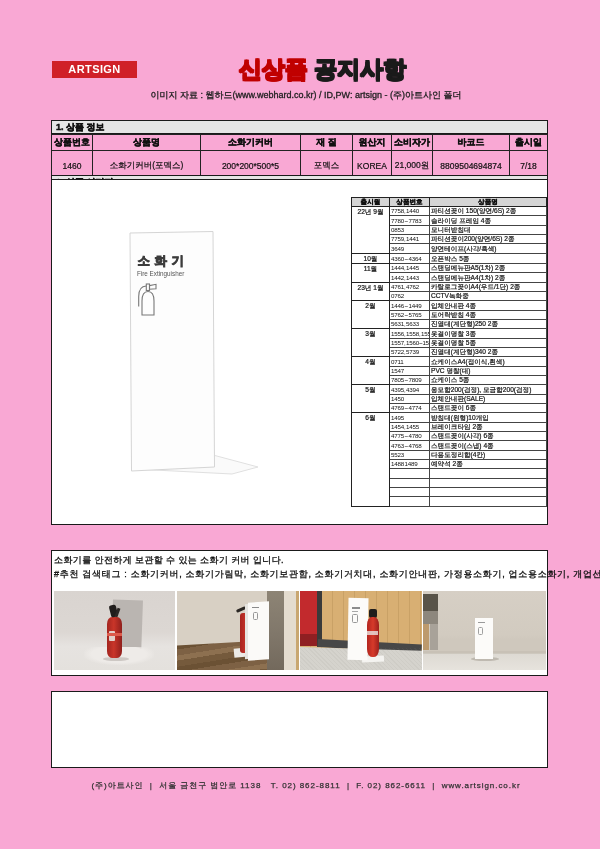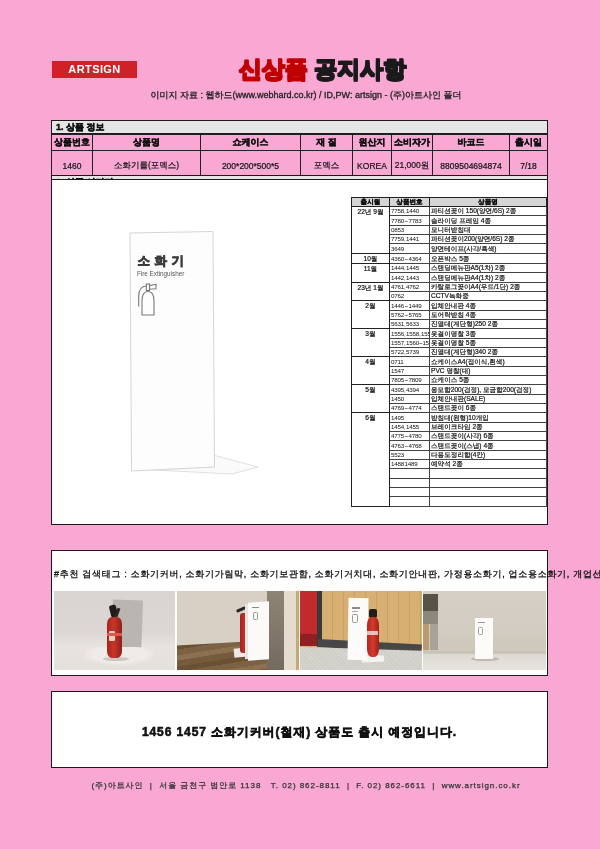--- a/index.html
+++ b/index.html
@@ -42,30 +42,30 @@
         <col style="width:52px">
         <col style="width:39px">
         <col style="width:41px">
         <col style="width:77px">
         <col>
       </colgroup>
 <tbody>
         <tr style="height:16px;font-weight:bold;font-size:9px;-webkit-text-stroke:0.4px #111;">
 <td class="c1">상품번호</td>
           <td class="c1">상품명</td>
-          <td class="c1">쇼케이스</td>
+          <td class="c1">소화기커버</td>
           <td class="c1">재 질</td>
           <td class="c1">원산지</td>
           <td class="c1">소비자가</td>
           <td class="c1">바코드</td>
           <td class="c1">출시일</td>
         </tr>
 <tr style="height:30px;-webkit-text-stroke:0.2px #111;">
 <td class="c1">1460</td>
-          <td class="c1">소화기를(포멕스)</td>
+          <td class="c1">소화기커버(포멕스)</td>
           <td class="c1">200*200*500*5</td>
           <td class="c1">포멕스</td>
           <td class="c1">KOREA</td>
           <td class="c1">21,000원</td>
           <td class="c1">8809504694874</td>
           <td class="c1">7/18</td>
         </tr>
 </tbody>
     </table>
 
@@ -248,20 +248,21 @@
 <tr>
           <td class="no"></td>
           <td class="nm"></td>
         </tr>
 </tbody>
     </table>
 
 
 <div class="abs" style="left:51px;top:550px;width:497px;height:126px;border:1px solid #1a1a1a;box-sizing:border-box;background:#fff;"></div>
 
+<div class="abs" style="left:54px;top:553.5px;font-size:9px;color:#111;letter-spacing:0.4px;-webkit-text-stroke:0.3px #111;white-space:nowrap;">소화기를 안전하게 보관할 수 있는 소화기 커버 입니다.</div>
 
 <div class="abs" style="left:54px;top:567.5px;font-size:9px;color:#111;letter-spacing:0.7px;-webkit-text-stroke:0.3px #111;white-space:nowrap;">#추천 검색태그 : 소화기커버, 소화기가림막, 소화기보관함, 소화기거치대, 소화기안내판, 가정용소화기, 업소용소화기, 개업선물</div>
 
 <div class="abs" id="p1" style="left:54px;top:591px;width:121px;height:79px;overflow:hidden;background:linear-gradient(#d9d4d0 0%,#dcd7d3 52%,#e6e3e0 70%,#e4e1dd 100%);">
 
 <div class="abs" style="left:58px;top:9px;width:30px;height:57px;background:#bab5b1;transform:rotate(2deg);"></div>
 
 <div class="abs" style="left:30px;top:56px;width:70px;height:18px;background:radial-gradient(ellipse at 50% 40%,#eeebe8 0 55%,rgba(238,235,232,0) 75%);"></div>
 
 <div class="abs" style="left:49px;top:66px;width:26px;height:4px;background:rgba(130,120,112,.30);border-radius:50%;"></div>
@@ -352,17 +353,16 @@
 <div class="abs" style="left:52px;top:27px;width:18px;height:41px;background:#fcfbf9;"></div>
 
 <div class="abs" style="left:55px;top:31px;width:7px;height:1.4px;background:#9a9a9a;"></div>
 
 <div class="abs" style="left:54.5px;top:35.5px;width:3.5px;height:6px;border:0.6px solid #a0a0a0;border-radius:1.5px;"></div>
 </div>
 
 
 <div class="abs" style="left:51px;top:690.5px;width:497px;height:77.5px;border:1px solid #1a1a1a;box-sizing:border-box;background:#fff;"></div>
 
-<div class="abs" style="left:51px;top:724px;width:497px;text-align:center;font-size:12px;font-weight:bold;color:#111;letter-spacing:0.9px;-webkit-text-stroke:0.6px #111;white-space:nowrap;">1456 1457 소화기커버(철재) 상품도 출시 예정입니다.</div>
 
 <div class="abs" style="left:0;top:779.5px;width:612px;text-align:center;font-size:8px;color:#333;letter-spacing:0.95px;-webkit-text-stroke:0.25px #333;white-space:nowrap;">(주)아트사인&nbsp;&nbsp;|&nbsp;&nbsp;서울 금천구 범안로 1138&nbsp;&nbsp;&nbsp;T. 02) 862-8811&nbsp;&nbsp;|&nbsp;&nbsp;F. 02) 862-6611&nbsp;&nbsp;|&nbsp;&nbsp;www.artsign.co.kr</div>
 
 </div>
 
 </body></html>

